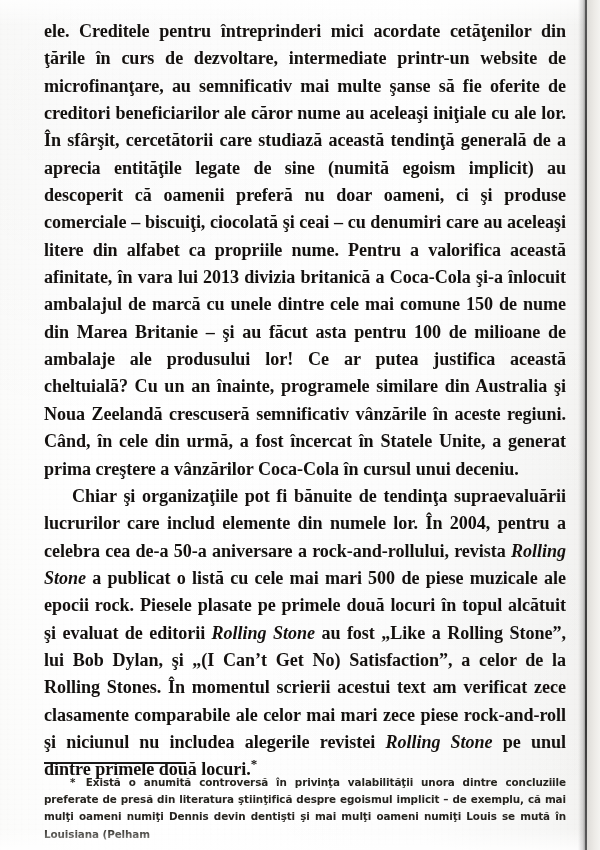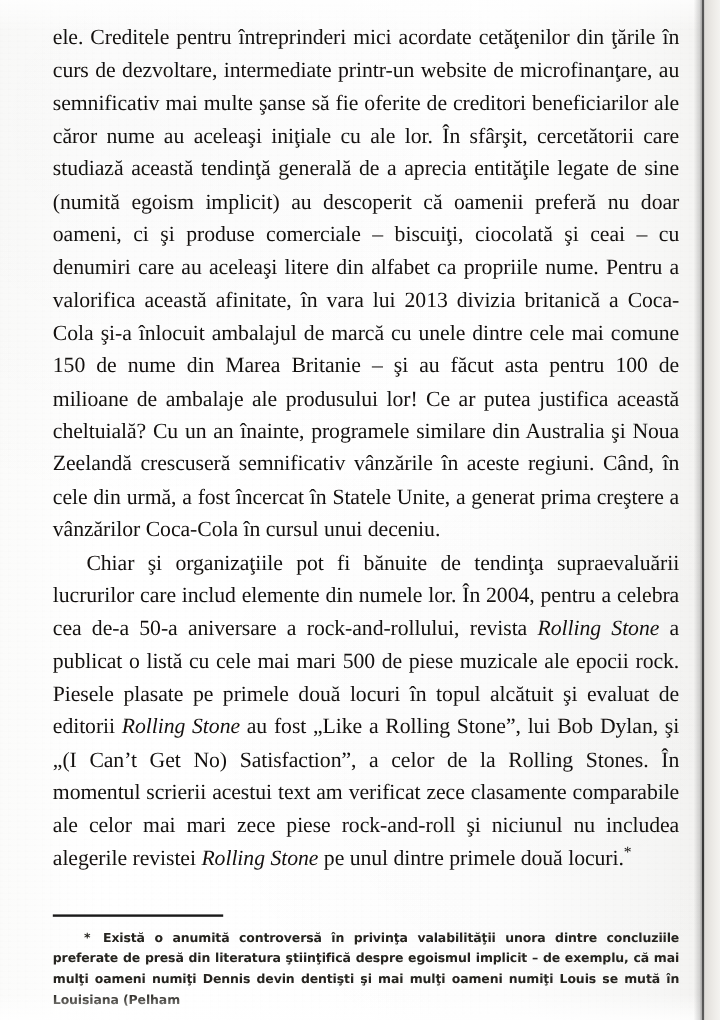--- a/index.html
+++ b/index.html
@@ -68,21 +68,21 @@
     position: absolute;
     left: 44px;
     top: 18px;
     width: 522px;
   }
 
   p.body-par {
     margin: 0;
     font-size: 18.1px;
     line-height: 27.35px;
-    font-weight: normal;
+    font-weight: bold;
     color: #14110f;
     text-align: justify;
     text-justify: inter-word;
     letter-spacing: -0.05px;
     word-spacing: 0.1px;
     -webkit-font-smoothing: antialiased;
   }
   p.body-par.indent {
     text-indent: 28px;
   }

